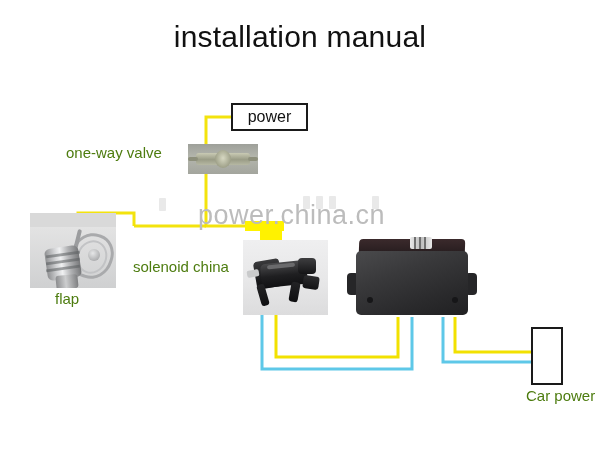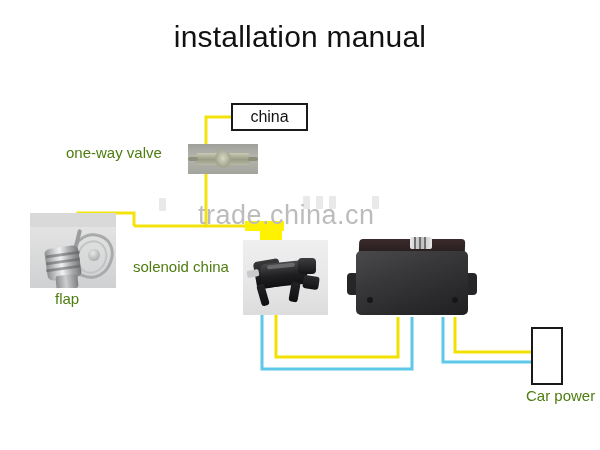--- a/index.html
+++ b/index.html
@@ -276,24 +276,24 @@
       <path d="M455,317 L455,352 L531,352" stroke="#f2e100" stroke-width="3"></path>
     </g>
   </svg>
 
   <div class="wm-dot" style="left:159px; top:198px;"></div>
   <div class="wm-dot" style="left:303px; top:196px;"></div>
   <div class="wm-dot" style="left:316px; top:196px;"></div>
   <div class="wm-dot" style="left:329px; top:196px;"></div>
   <div class="wm-dot" style="left:372px; top:196px;"></div>
 
-  <div id="watermark">trade.china.cn</div>
+  <div id="watermark">power.china.cn</div>
 
   <div id="engine-box" class="labelbox">
-    <span>china</span>
+    <span>power</span>
   </div>
 
   <div id="photo-oneway" class="photo">
     <div class="ov-body"></div>
     <div class="ov-nip" style="left:0px;"></div>
     <div class="ov-nip" style="right:0px;"></div>
     <div class="ov-hub"></div>
   </div>
   <div id="oneway-label" class="label">one-way valve</div>
 

